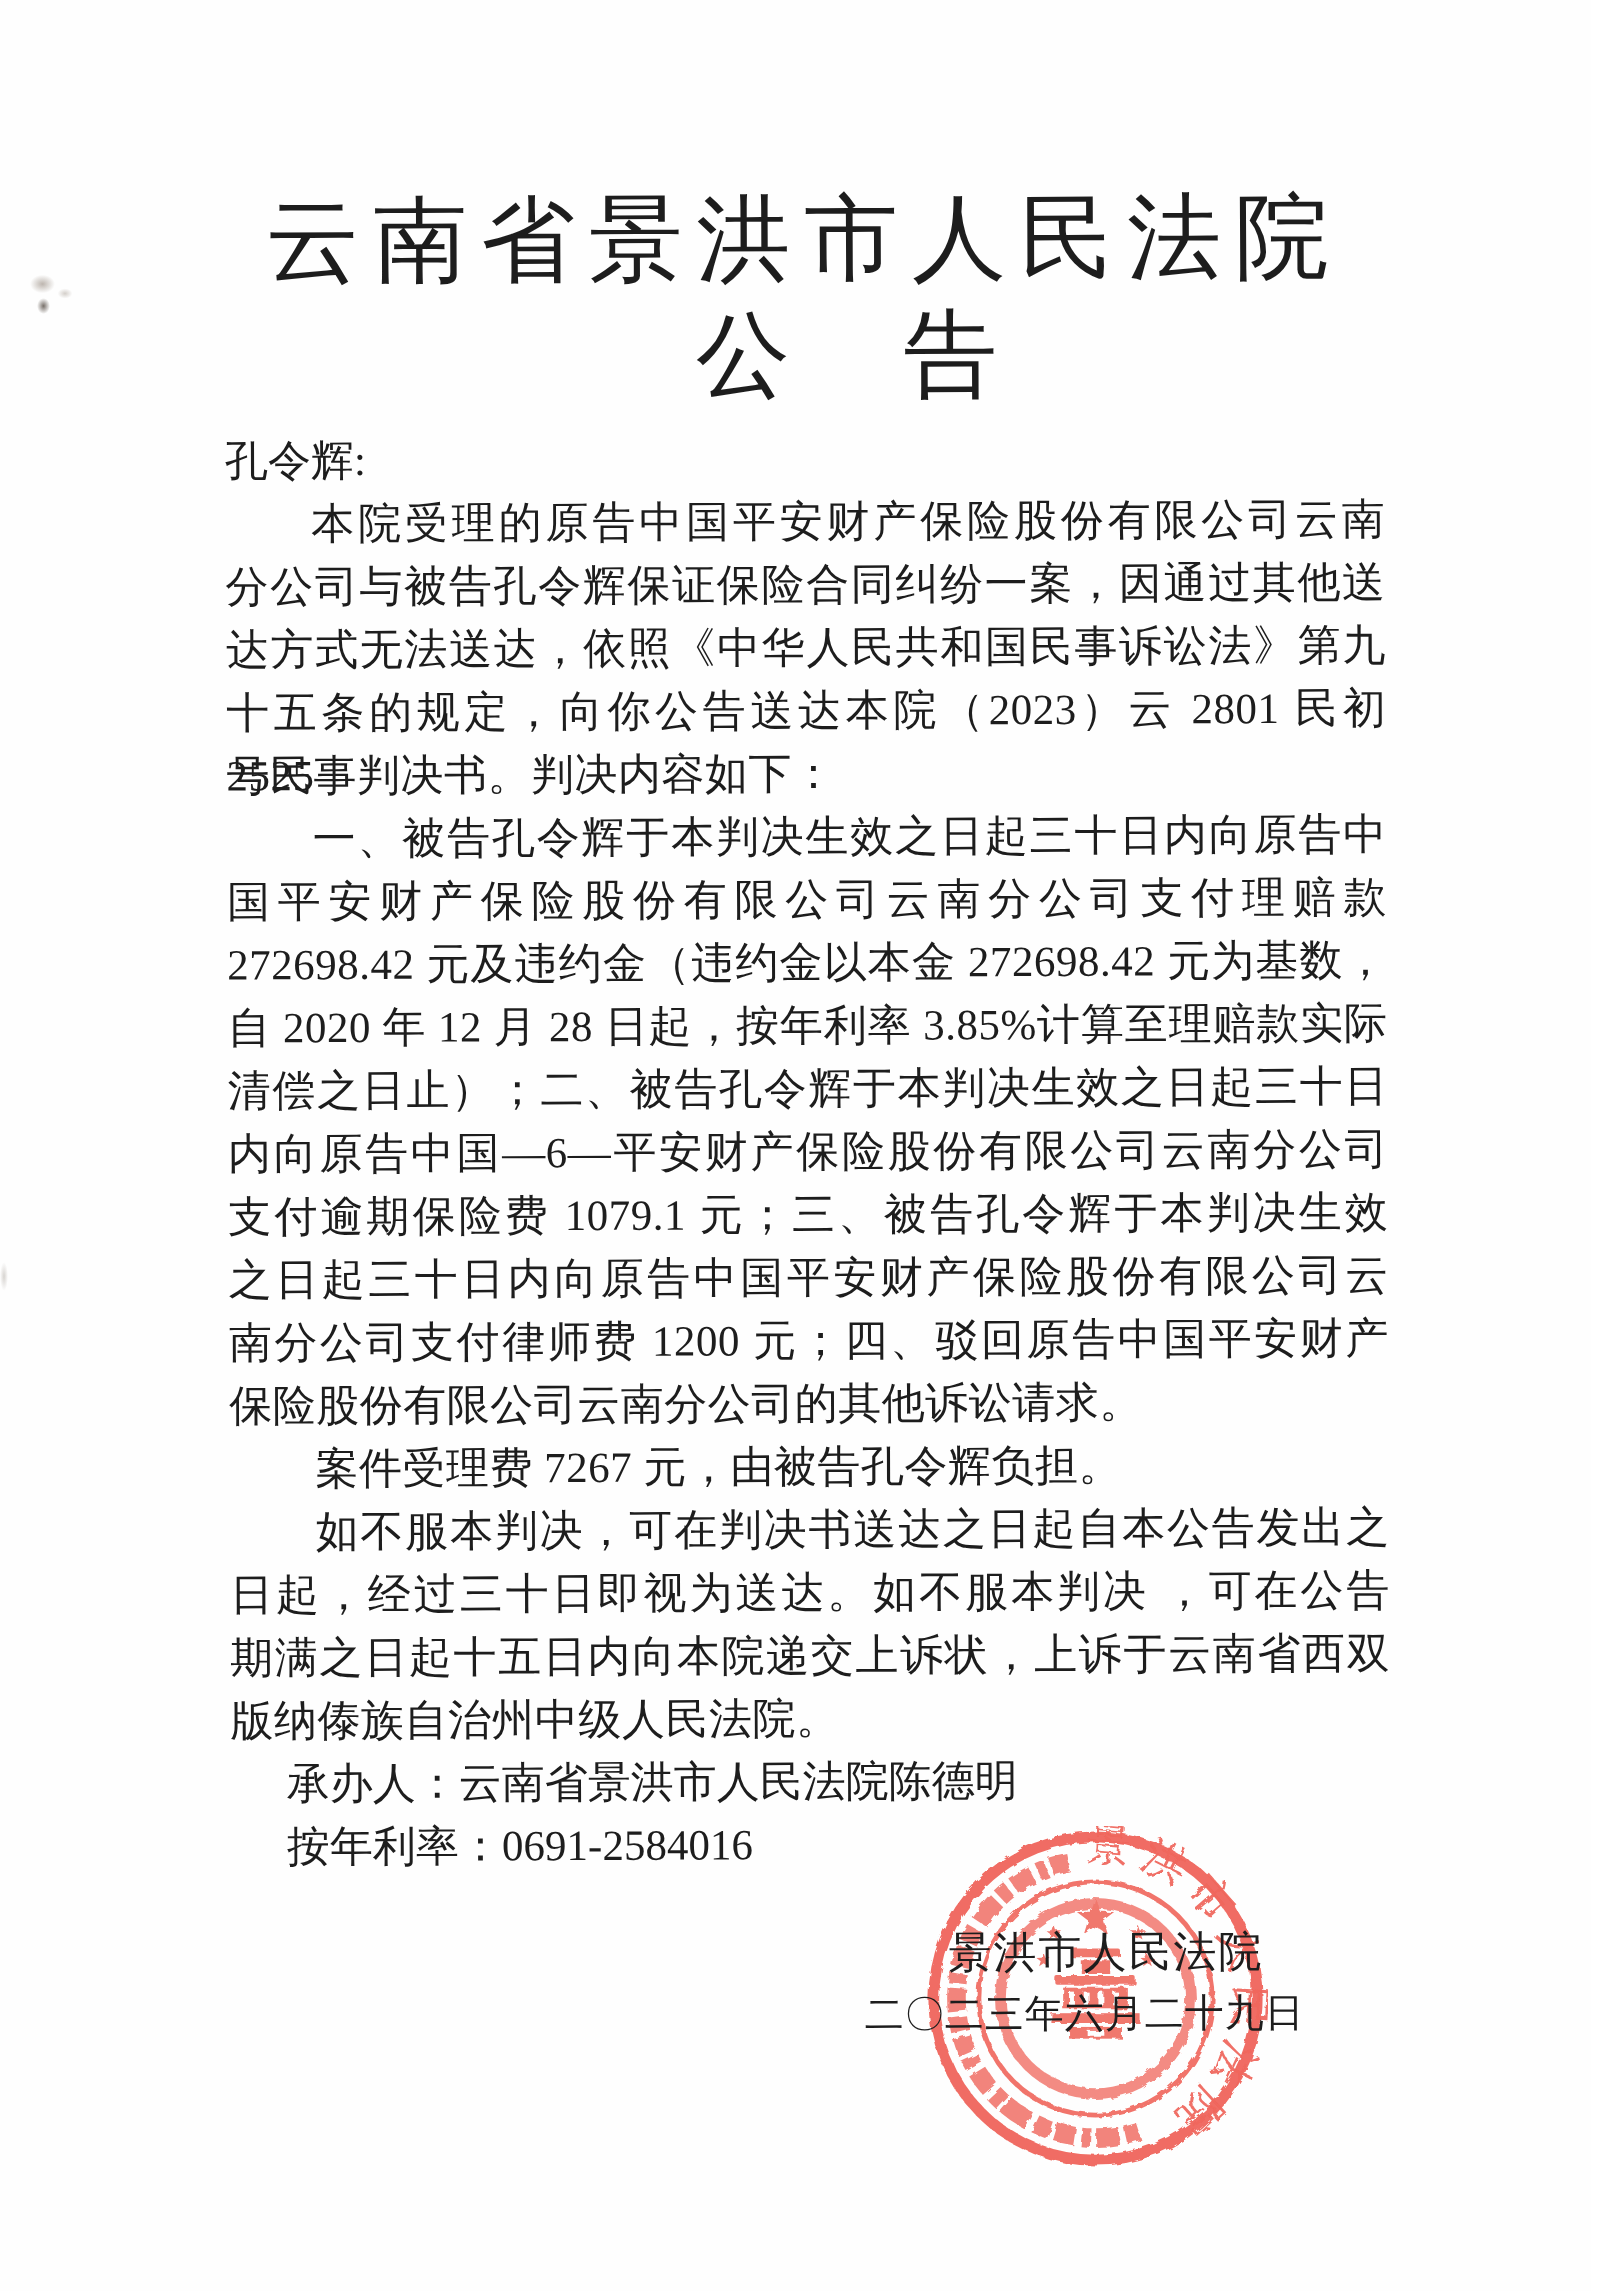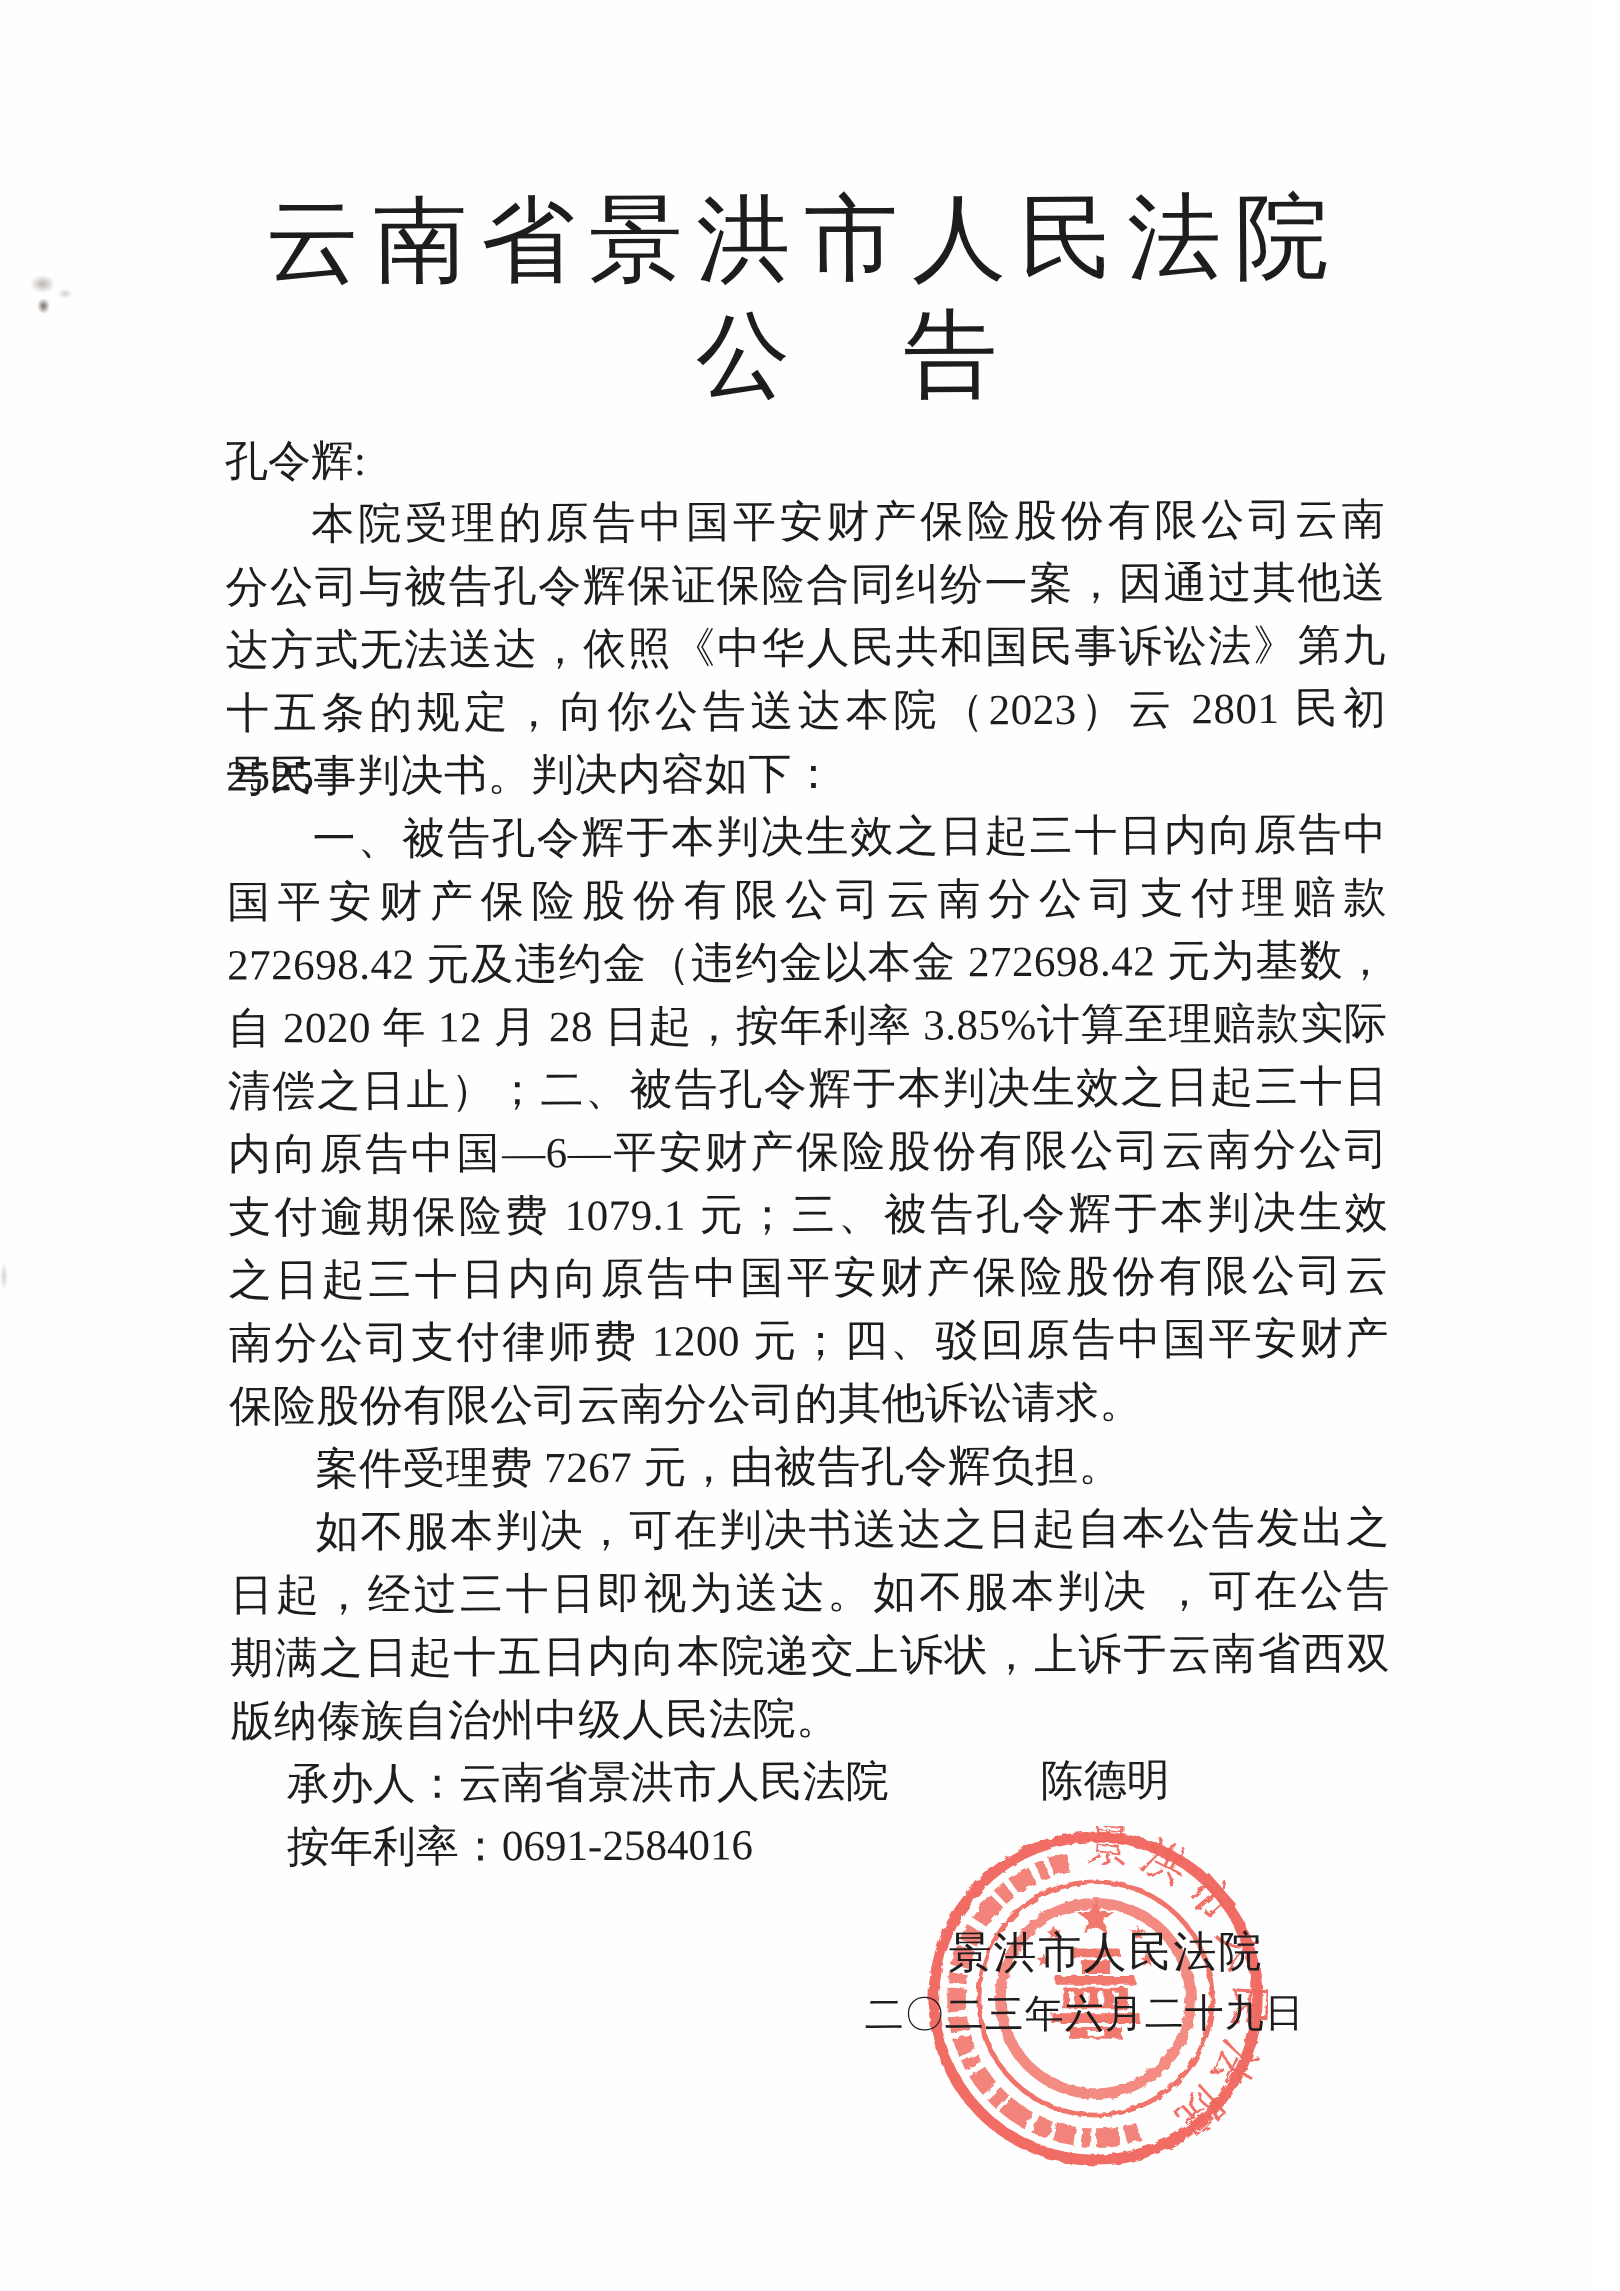--- a/index.html
+++ b/index.html
@@ -40,21 +40,21 @@
     font-size:43px;line-height:63px;height:63px;
     text-align:justify;text-align-last:left;
     letter-spacing:0.5px;
   }
   .bl.fill{text-align-last:justify;}
   .bl.ind{text-indent:86px;}
 
   .handler-line{
     padding-left:56px;font-size:43px;line-height:63px;height:63px;white-space:nowrap;
   }
-  .handler-line .judge{margin-left:152px;}
+  .handler-line .judge{}
   .contact-line{
     padding-left:56px;font-size:43px;line-height:63px;height:63px;white-space:nowrap;
   }
 
   .sig-court{
     position:absolute;top:1926px;left:0;right:128px;
     text-align:right;font-size:43px;line-height:55px;
     letter-spacing:2px;white-space:nowrap;
   }
   .sig-date{

